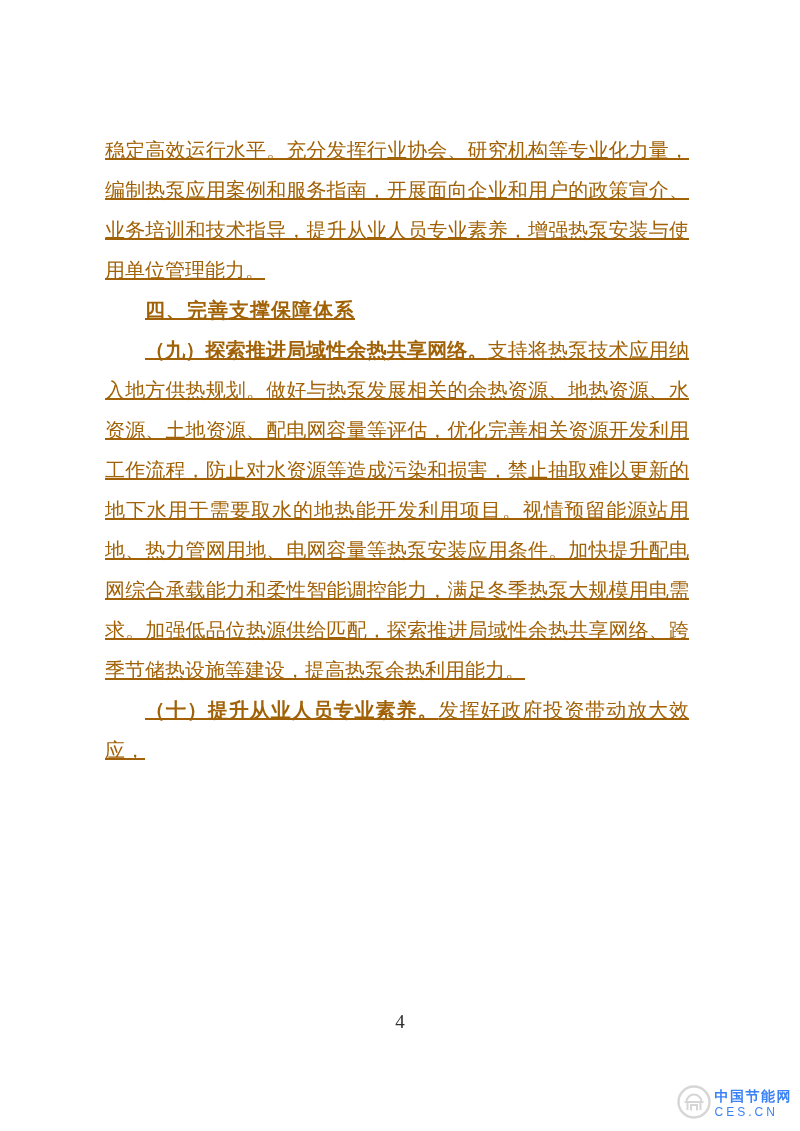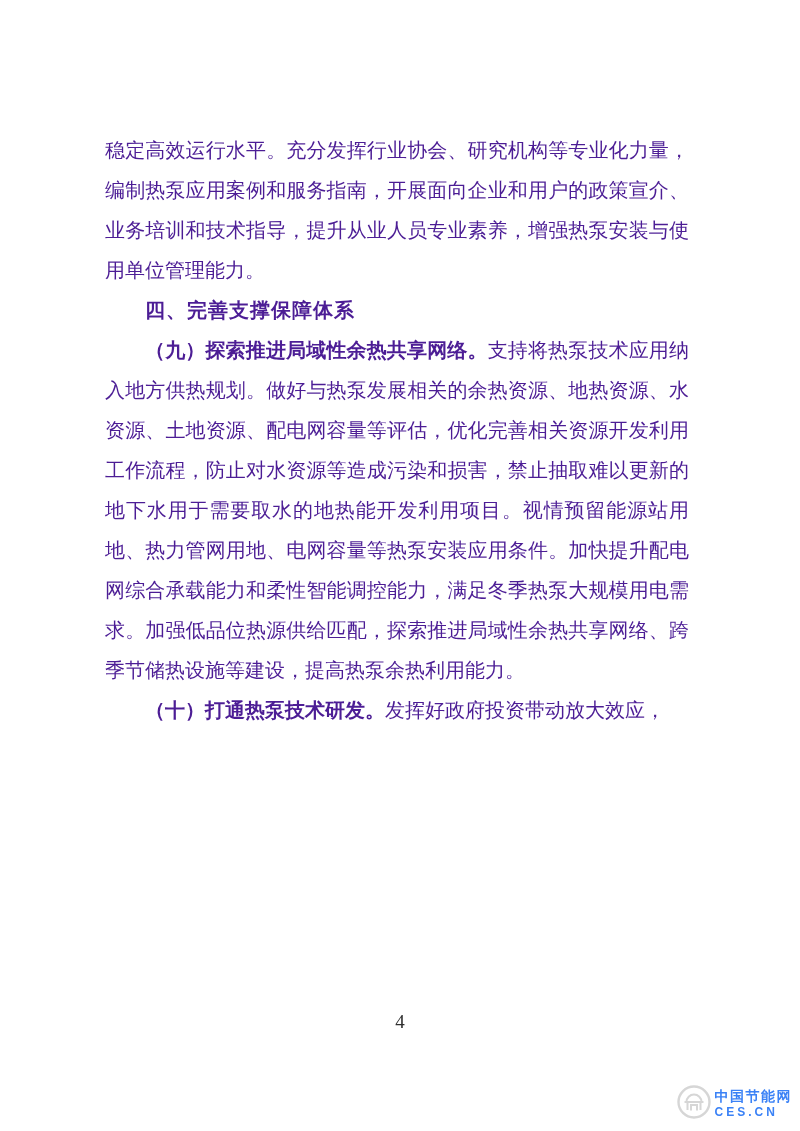--- a/index.html
+++ b/index.html
@@ -56,34 +56,34 @@
   .wm-text { margin-left: 3px; }
   .wm-cn {
     font-size: 14px;
     font-weight: bold;
     letter-spacing: 1.5px;
     line-height: 17px;
     font-family: "Liberation Sans", "DejaVu Sans", sans-serif;
   }
   .wm-en {
     font-size: 12px;
-    font-weight: bold;
+    font-weight: normal;
     letter-spacing: 3px;
     line-height: 15px;
     font-family: "Liberation Sans", "DejaVu Sans", sans-serif;
   }
 </style>
 </head>
 <body>
 
-<div class="doc-body" style="color: #4c1d95;">
+<div class="doc-body" style="color: #a16207; text-decoration: underline;">
     <p class="no-indent">稳定高效运行水平。充分发挥行业协会、研究机构等专业化力量，编制热泵应用案例和服务指南，开展面向企业和用户的政策宣介、业务培训和技术指导，提升从业人员专业素养，增强热泵安装与使用单位管理能力。</p>
     <p class="heading">四、完善支撑保障体系</p>
     <p><span class="lead">（九）探索推进局域性余热共享网络。</span>支持将热泵技术应用纳入地方供热规划。做好与热泵发展相关的余热资源、地热资源、水资源、土地资源、配电网容量等评估，优化完善相关资源开发利用工作流程，防止对水资源等造成污染和损害，禁止抽取难以更新的地下水用于需要取水的地热能开发利用项目。视情预留能源站用地、热力管网用地、电网容量等热泵安装应用条件。加快提升配电网综合承载能力和柔性智能调控能力，满足冬季热泵大规模用电需求。加强低品位热源供给匹配，探索推进局域性余热共享网络、跨季节储热设施等建设，提高热泵余热利用能力。</p>
-    <p><span class="lead">（十）打通热泵技术研发。</span>发挥好政府投资带动放大效应，</p>
+    <p><span class="lead">（十）提升从业人员专业素养。</span>发挥好政府投资带动放大效应，</p>
   </div>
 
 <div class="page-number">4</div>
 
 <div class="watermark" style="color: #3b82f6;">
   <span class="wm-logo">
     <svg width="36" height="36" viewBox="0 0 36 36" fill="none">
       <circle cx="18" cy="18" r="15.5" stroke="#d6d6d6" stroke-width="2.4"></circle>
       <path d="M10.5 18 a7.5 7.5 0 0 1 15 0" stroke="#d6d6d6" stroke-width="2" fill="none"></path>
       <path d="M8.5 18 h19" stroke="#d6d6d6" stroke-width="2"></path>

